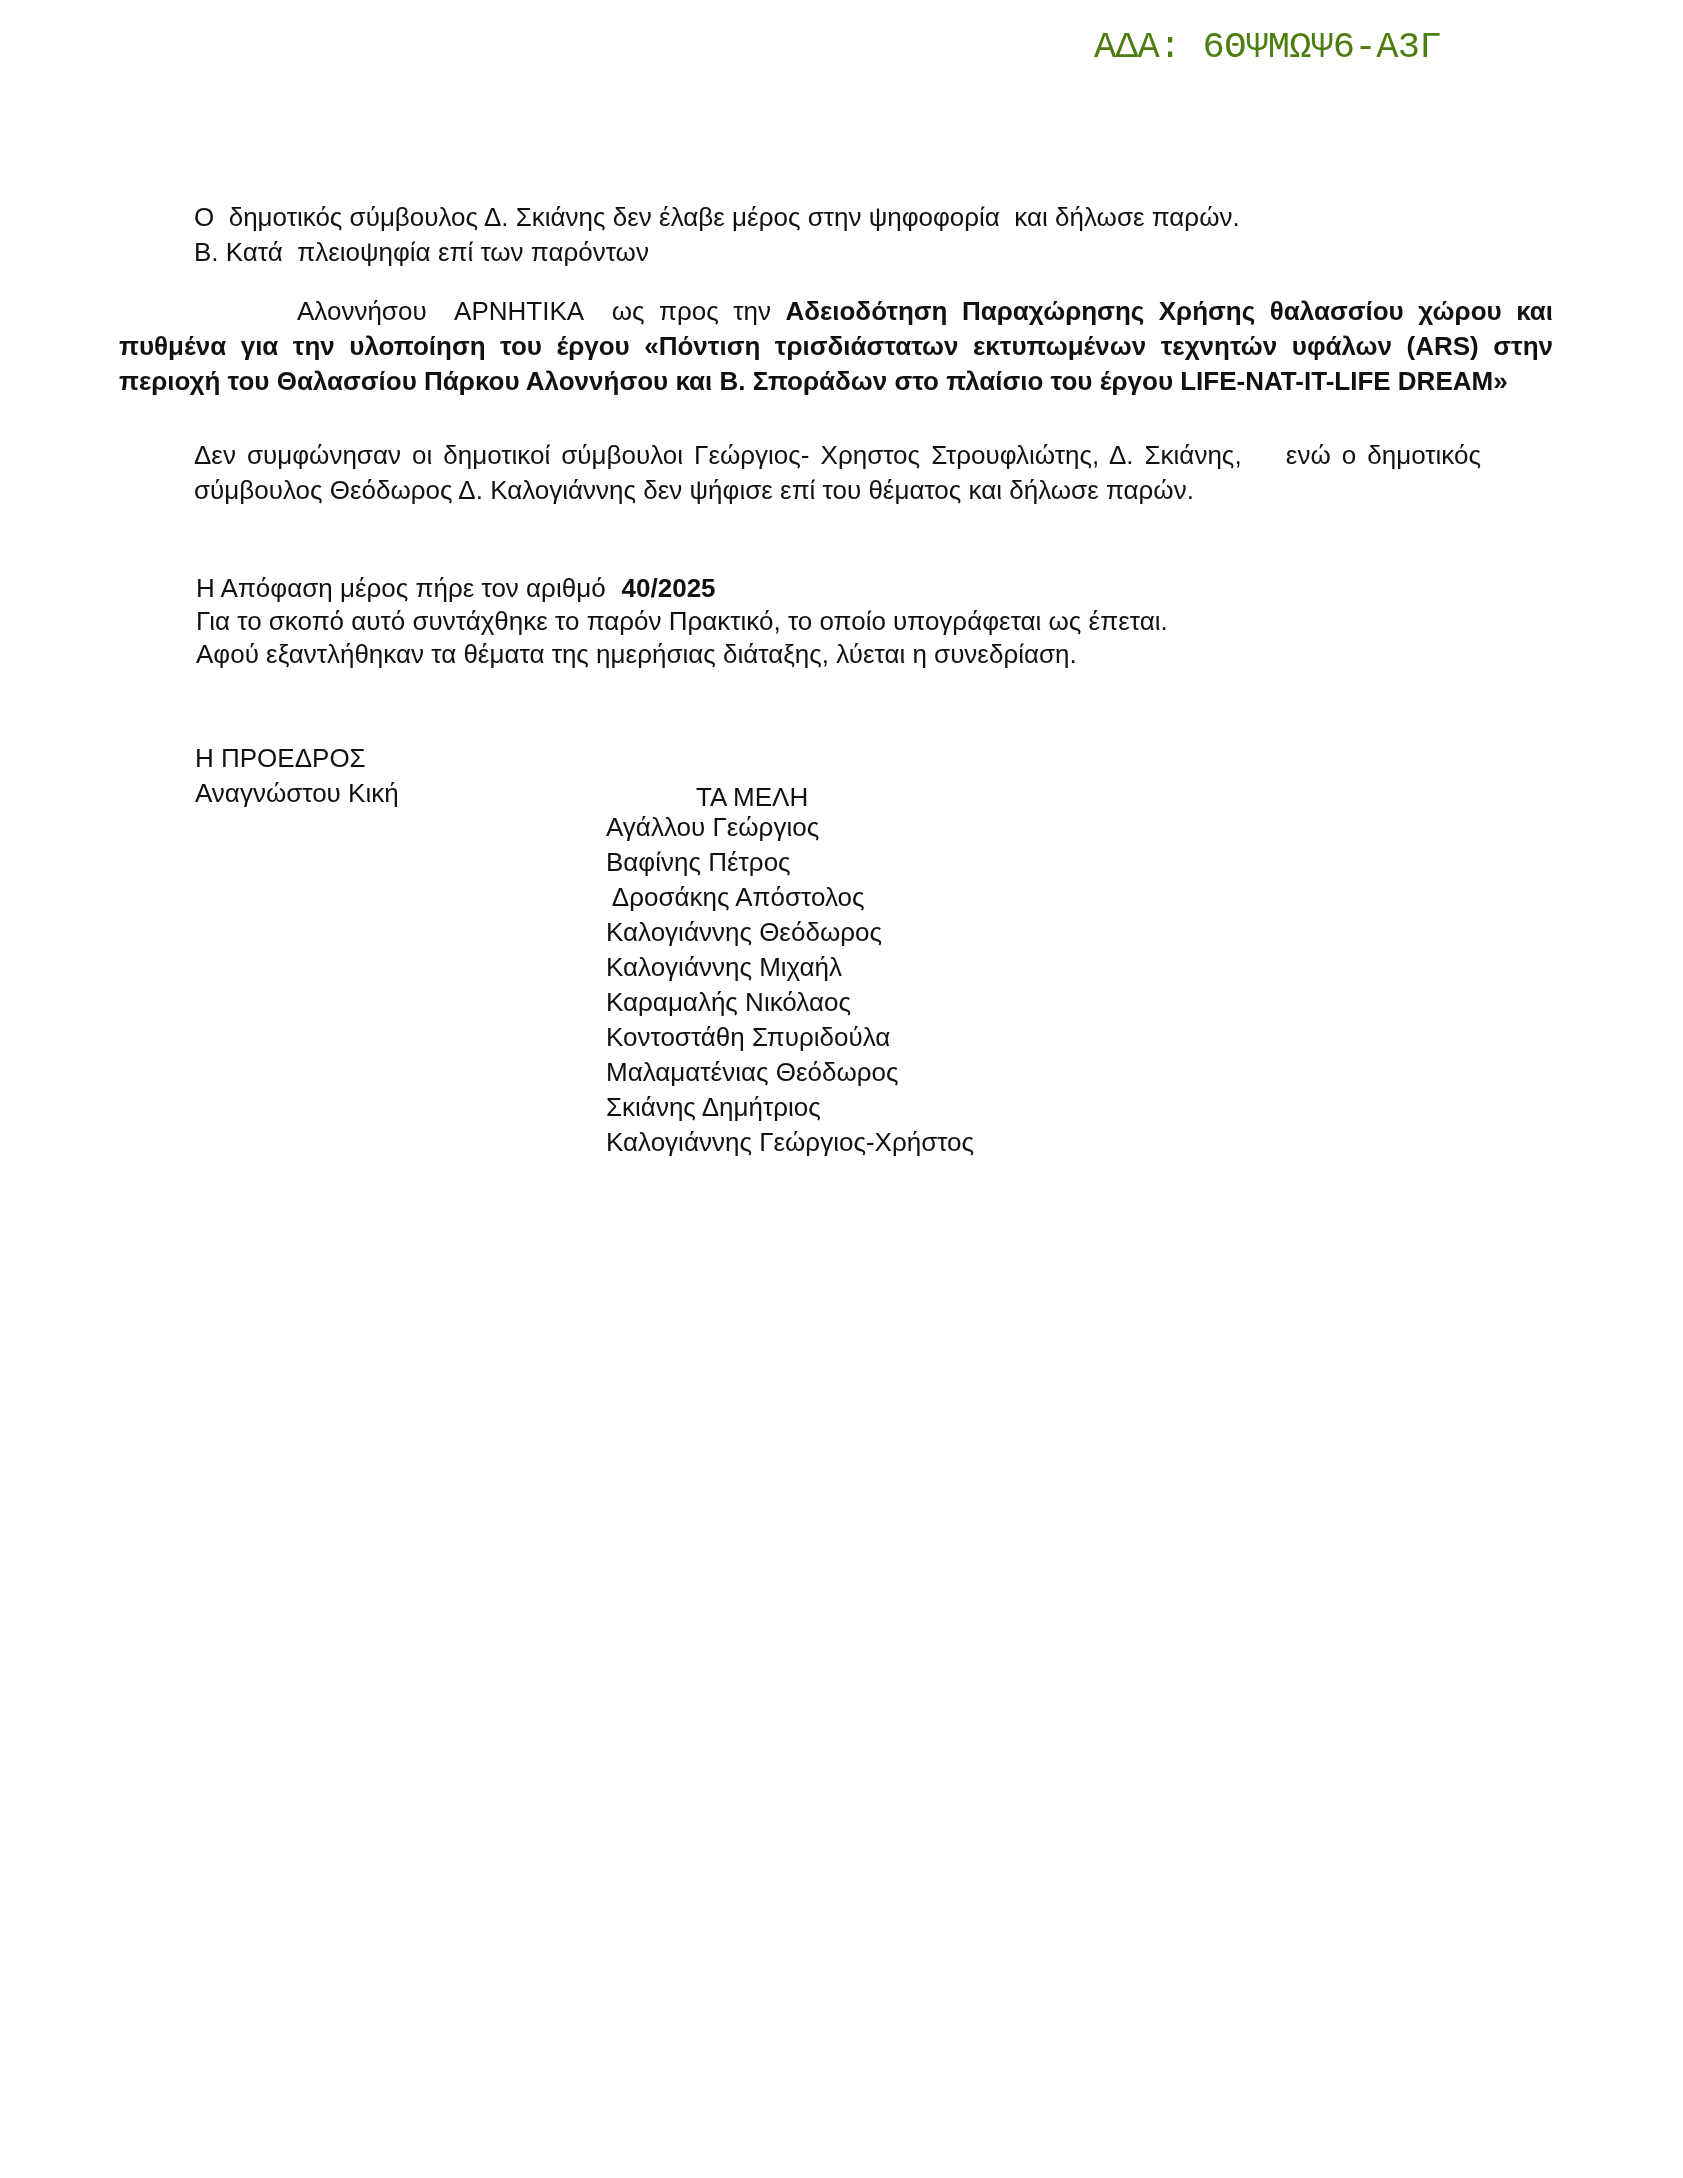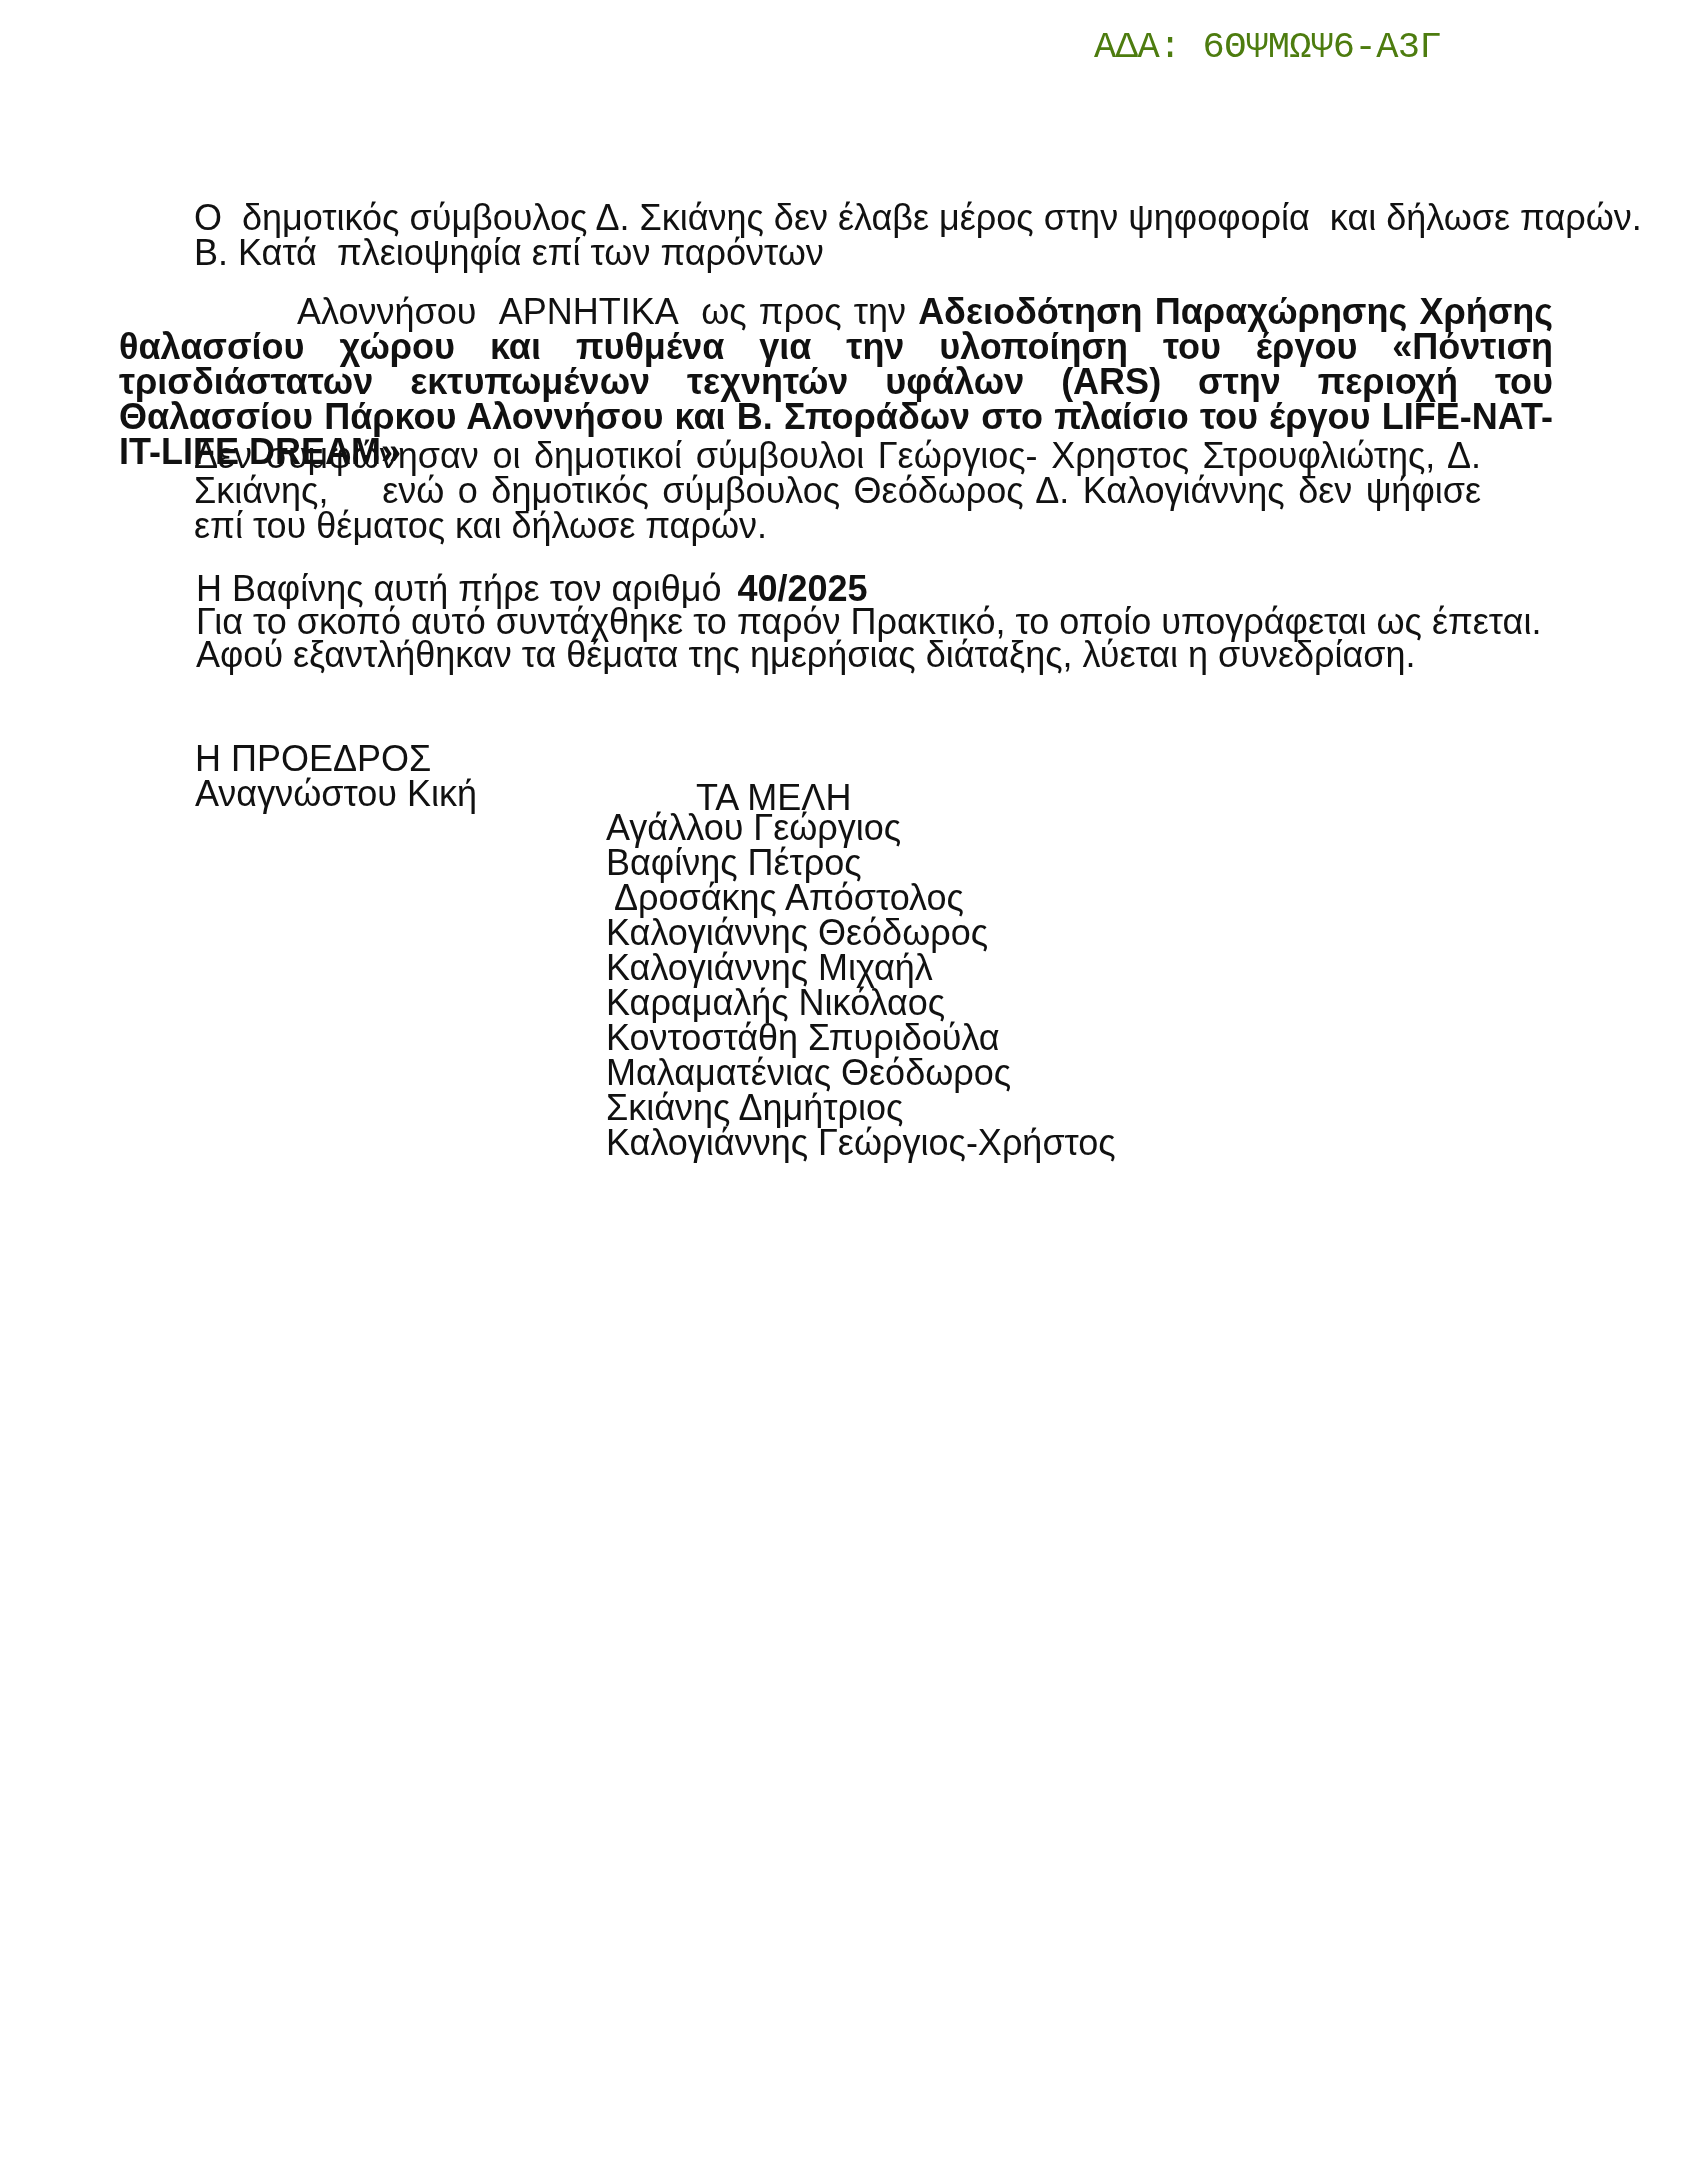--- a/index.html
+++ b/index.html
@@ -15,21 +15,21 @@
   .ada {
     position: absolute;
     left: 1094px;
     top: 26px;
     font-size: 37px;
     letter-spacing: -0.5px;
     color: #4d7c0f;
     white-space: pre;
     font-family: Liberation Mono, monospace;
   }
-  .body-text { font-size: 36px; line-height: 35px; }
+  .body-text { font-size: 26px; line-height: 35px; }
   .abstention-block {
     position: absolute;
     left: 194px;
     top: 200px;
   }
   .abstention-block .line { white-space: pre; }
   .opinion {
     position: absolute;
     left: 119px;
     top: 294px;
@@ -90,21 +90,21 @@
   <div class="abstention-block body-text">
     <div class="line">Ο  δημοτικός σύμβουλος Δ. Σκιάνης δεν έλαβε μέρος στην ψηφοφορία  και δήλωσε παρών.</div>
     <div class="line">Β. Κατά  πλειοψηφία επί των παρόντων</div>
   </div>
 
   <div class="opinion body-text"><span>Αλοννήσου  ΑΡΝΗΤΙΚΑ  ως προς την </span><span class="bold">Αδειοδότηση Παραχώρησης Χρήσης θαλασσίου χώρου και πυθμένα για την υλοποίηση του έργου «Πόντιση τρισδιάστατων εκτυπωμένων τεχνητών υφάλων (ARS) στην περιοχή του Θαλασσίου Πάρκου Αλοννήσου και Β. Σποράδων στο πλαίσιο του έργου LIFE-NAT-IT-LIFE DREAM»</span></div>
 
   <div class="dissent body-text">Δεν συμφώνησαν οι δημοτικοί σύμβουλοι Γεώργιος- Χρηστος Στρουφλιώτης, Δ. Σκιάνης,    ενώ ο δημοτικός σύμβουλος Θεόδωρος Δ. Καλογιάννης δεν ψήφισε επί του θέματος και δήλωσε παρών.</div>
 
   <div class="decision-block body-text">
-    <div class="line"><span>Η Βαφίνης αυτή πήρε τον αριθμό</span><span class="decision-number">40/2025</span></div>
+    <div class="line"><span>Η Απόφαση μέρος πήρε τον αριθμό</span><span class="decision-number">40/2025</span></div>
     <div class="line">Για το σκοπό αυτό συντάχθηκε το παρόν Πρακτικό, το οποίο υπογράφεται ως έπεται.</div>
     <div class="line">Αφού εξαντλήθηκαν τα θέματα της ημερήσιας διάταξης, λύεται η συνεδρίαση.</div>
   </div>
 
   <div class="president-title body-text">Η ΠΡΟΕΔΡΟΣ</div>
   <div class="president-name body-text">Αναγνώστου Κική</div>
   <div class="members-title body-text">ΤΑ ΜΕΛΗ</div>
 
   <div class="members-list body-text">
     <div class="member">Αγάλλου Γεώργιος</div>

